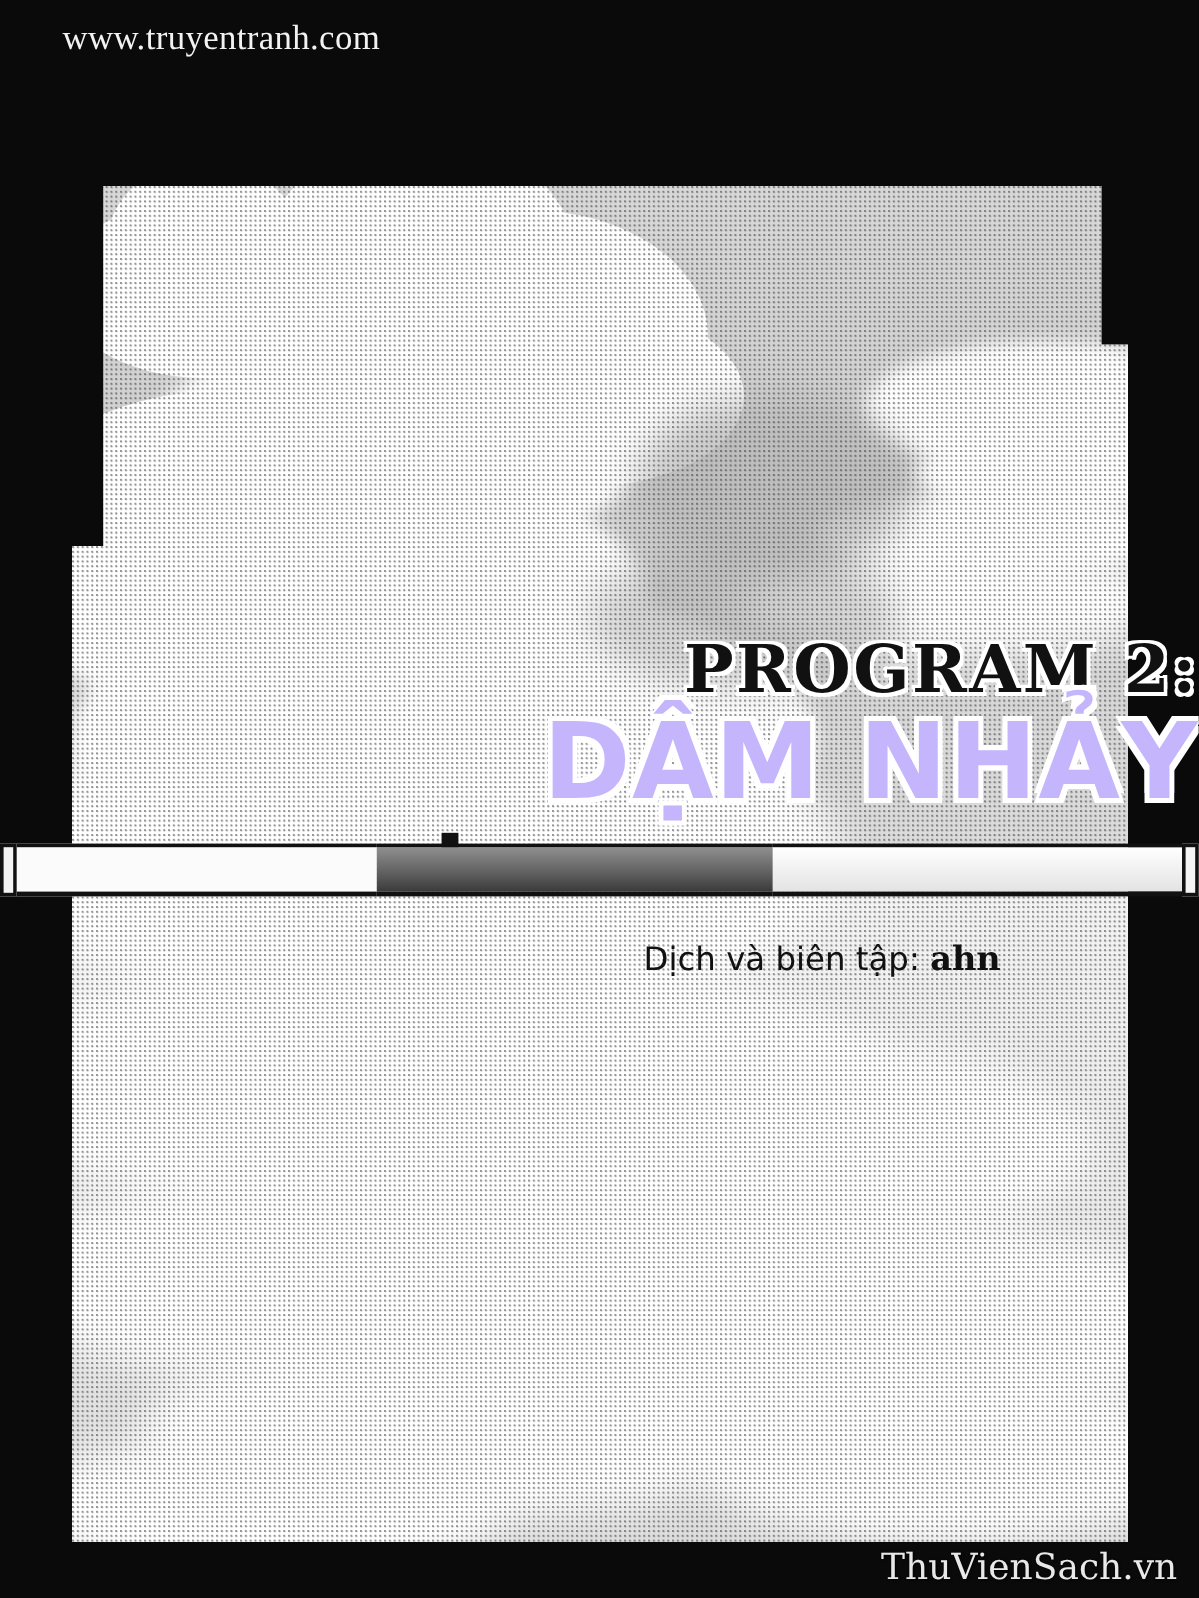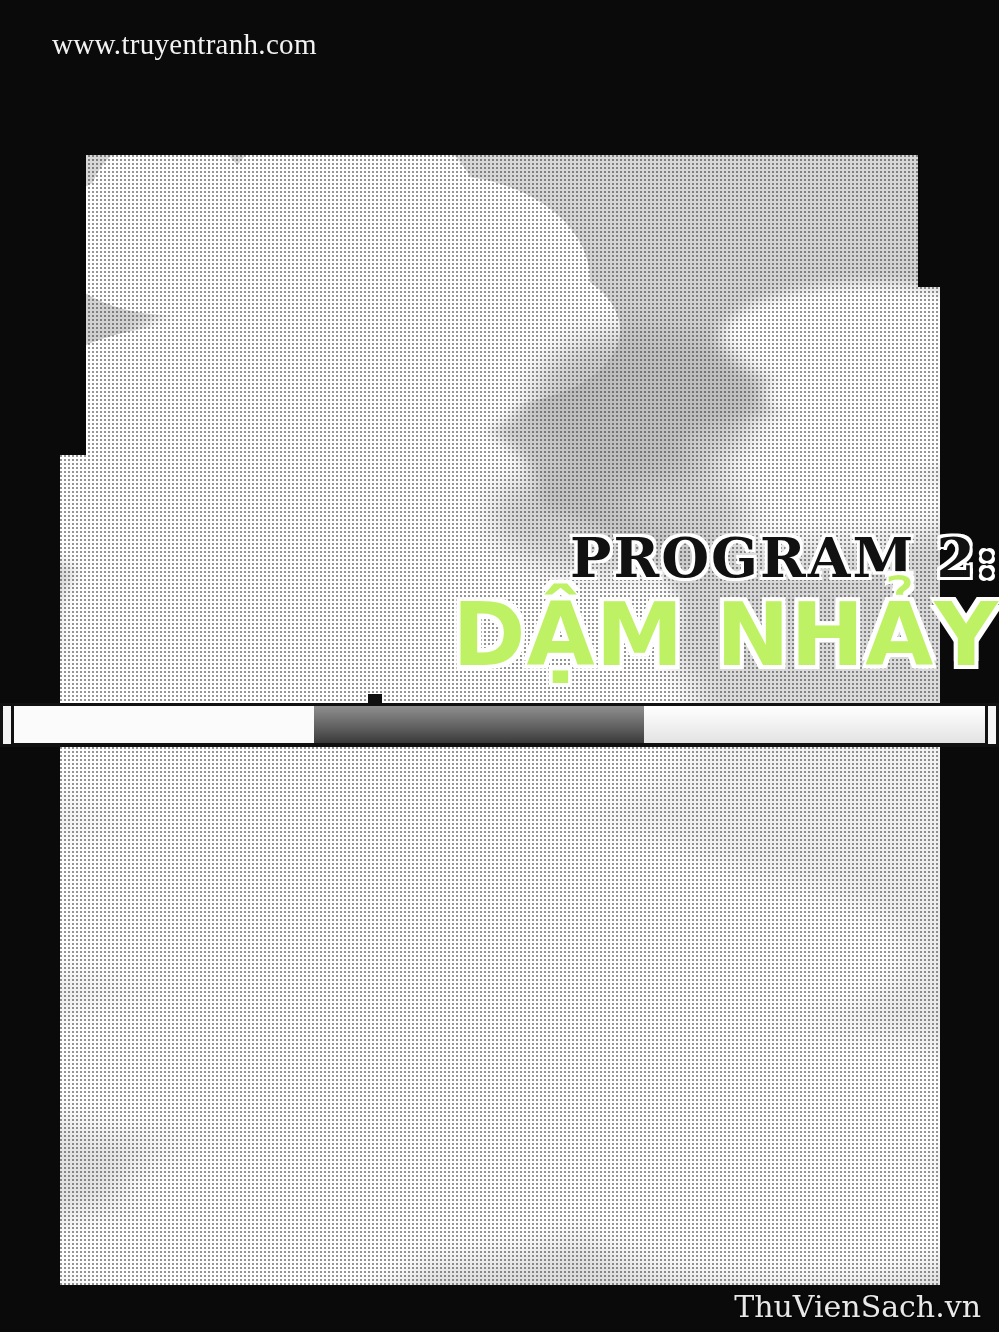--- a/index.html
+++ b/index.html
@@ -19,21 +19,21 @@
     width: 999px;
     height: 1332px;
     background: #0a0a0a;
     overflow: hidden;
   }
 
   
   .top-watermark {
     position: absolute;
     left: 52px;
-    top: 28px;
+    top: 16px;
     font-family: "Liberation Serif", serif;
     font-size: 29px;
     color: #f2f2f2;
     letter-spacing: 0.3px;
     white-space: nowrap;
     z-index: 40;
   }
 
   
   .panel {
@@ -109,21 +109,21 @@
     line-height: 1;
     text-shadow:
       2px 0 0 #ffffff, -2px 0 0 #ffffff, 0 2px 0 #ffffff, 0 -2px 0 #ffffff,
       3px 3px 0 #ffffff, -3px 3px 0 #ffffff, 3px -3px 0 #ffffff, -3px -3px 0 #ffffff;
   }
   .title-line2 {
     font-family: "DejaVu Sans", sans-serif;
     font-weight: bold;
     font-size: 88px;
     letter-spacing: 1px;
-    color: #bef264;
+    color: #c4b5fd;
     line-height: 1.05;
     margin-top: 4px;
     text-shadow:
       2px 0 0 #ffffff, -2px 0 0 #ffffff, 0 2px 0 #ffffff, 0 -2px 0 #ffffff,
       4px 4px 0 #ffffff, -4px 4px 0 #ffffff, 4px -4px 0 #ffffff, -4px -4px 0 #ffffff;
   }
 
   
   .beam {
     position: absolute;
@@ -246,16 +246,20 @@
 
   <div class="beam">
     <div class="beam-cap"></div>
     <div class="beam-seg beam-light" style="width:300px;"></div>
     <div class="beam-seg beam-dark" style="width:330px;"></div>
     <div class="beam-seg beam-mid" style="flex:1;"></div>
     <div class="beam-cap"></div>
   </div>
   <div class="beam-nub"></div>
 
+  <div class="credit">
+    <span>Dịch và biên tập:</span>
+    <span class="name">ahn</span>
+  </div>
 
   <div class="bottom-watermark">ThuVienSach.vn</div>
 
 </div>
 
 </body></html>

